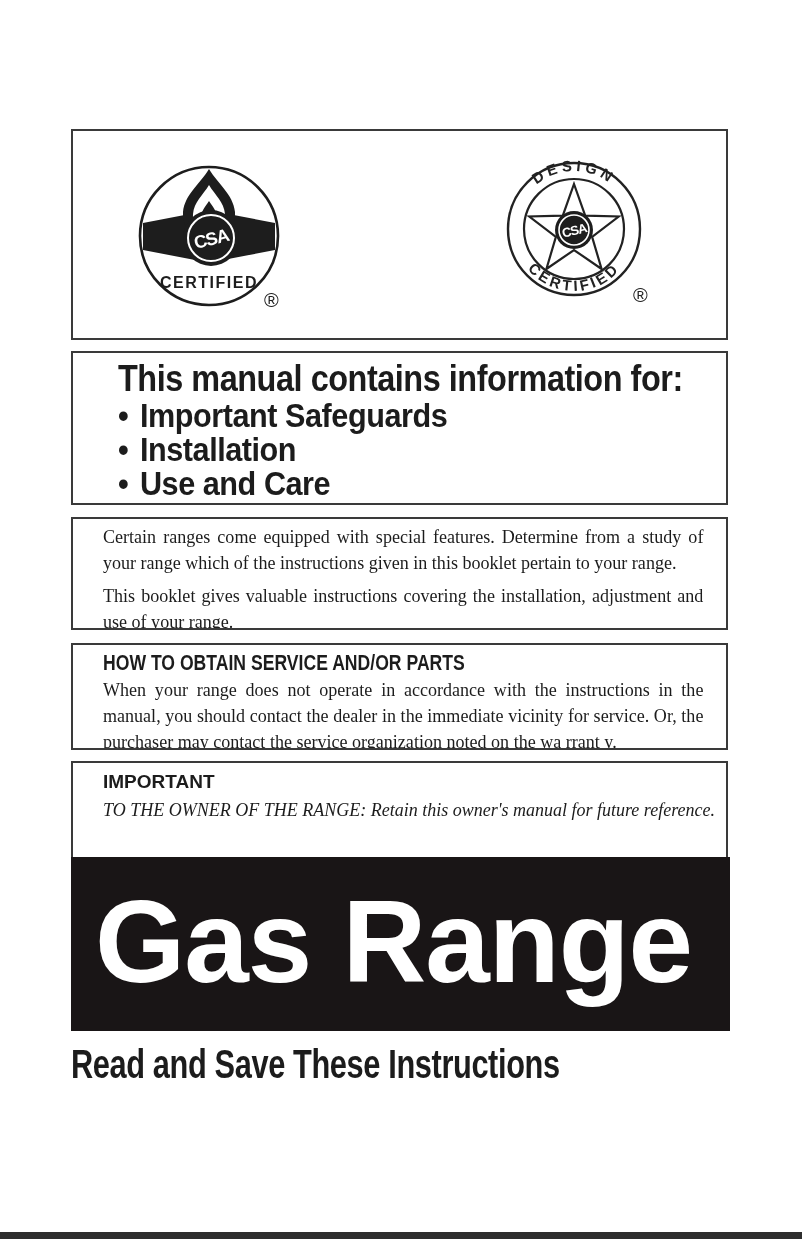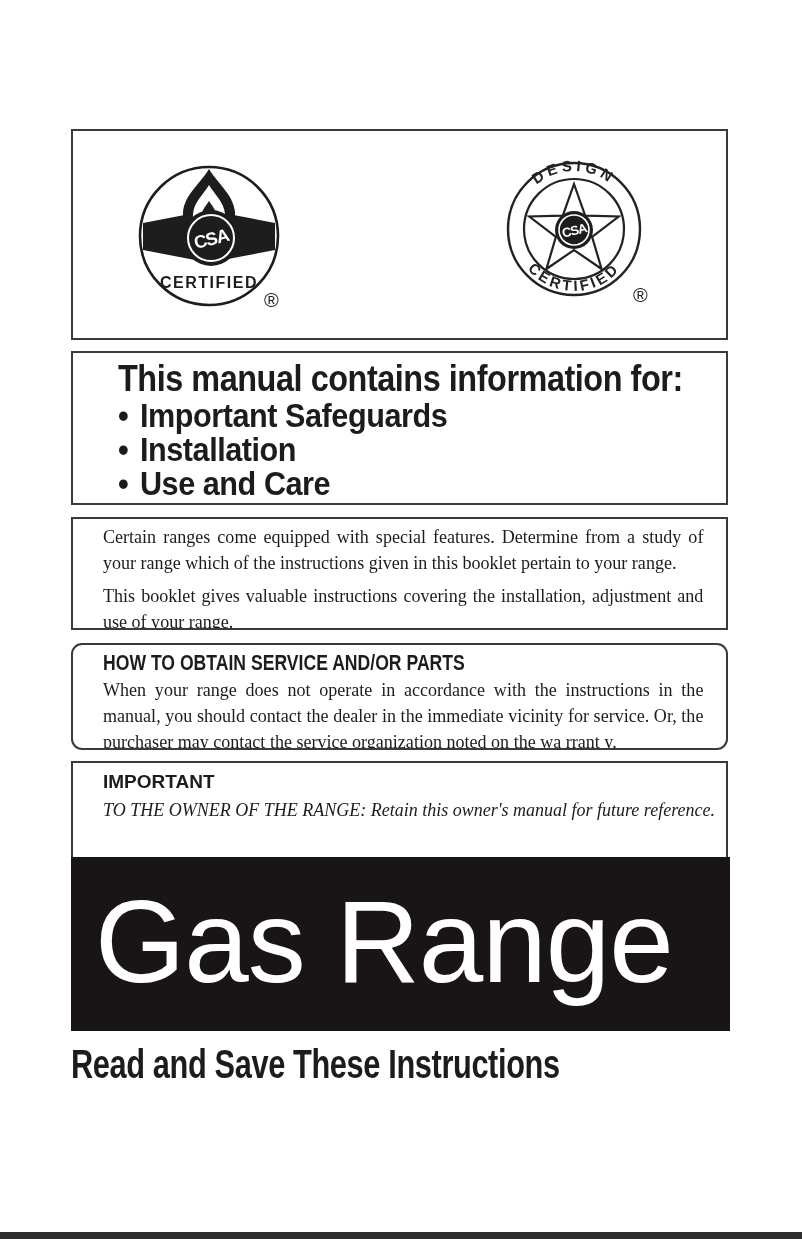--- a/index.html
+++ b/index.html
@@ -2,41 +2,41 @@
 <html><head>
 <meta charset="utf-8">
 <style>
   html,body{margin:0;padding:0;background:#ffffff;}
   body{width:802px;height:1239px;position:relative;font-family:"Liberation Sans",sans-serif;color:#1c1c1c;}
   .page{position:absolute;inset:0;background:#fff;overflow:hidden;}
   .box{position:absolute;left:71px;width:657px;border:2px solid #3a3a3a;background:#fff;box-sizing:border-box;overflow:hidden;}
   .logos-box{top:129px;height:211px;}
   .manual-box{top:351px;height:154px;padding:7px 0 0 45px;}
   .intro-box{top:517px;height:113px;padding:5px 0 0 30px;}
-  .service-box{top:643px;height:107px;padding:6px 0 0 30px;border-radius:11px;}
+  .service-box{top:643px;height:107px;padding:6px 0 0 30px;}
   .important-box{top:761px;height:100px;padding:8px 8px 0 30px;}
   .logo-svg{position:absolute;}
   .logo-left{left:64px;top:30px;}
   .logo-right{left:428px;top:26px;}
 
   .manual-title{font-size:36px;font-weight:700;line-height:38px;letter-spacing:-0.5px;}
   .bullet-line{font-size:34px;font-weight:700;line-height:34px;letter-spacing:-0.5px;}
   .bullet-glyph{margin-right:13px;}
   .cond90{transform:scaleX(0.90);transform-origin:0 0;width:720px;}
 
   .serif-scale{transform:scaleX(0.95);transform-origin:0 0;width:632px;font-family:"Liberation Serif",serif;}
   .serif-scale p{margin:0;font-size:19px;line-height:26px;text-align:justify;}
   .serif-scale p + p{margin-top:7px;}
 
   .service-heading{font-size:22px;font-weight:700;line-height:24px;transform:scaleX(0.80);transform-origin:0 0;width:760px;margin-bottom:2px;}
   .important-heading{font-size:19px;font-weight:700;line-height:22px;margin-bottom:4px;}
   .important-line{font-family:"Liberation Serif",serif;font-size:18px;line-height:26px;white-space:nowrap;font-style:italic;}
 
   .banner{position:absolute;left:71px;top:857px;width:659px;height:174px;background:#191516;overflow:hidden;}
-  .banner-title{color:#ffffff;font-weight:400;font-size:116px;line-height:170px;padding-left:24px;letter-spacing:-1px;white-space:nowrap;}
+  .banner-title{color:#ffffff;font-weight:700;font-size:116px;line-height:170px;padding-left:24px;letter-spacing:-1px;white-space:nowrap;}
 
   .footer-title{position:absolute;left:71px;top:1041px;font-size:41px;font-weight:700;letter-spacing:-0.5px;transform:scaleX(0.75);transform-origin:0 0;width:720px;white-space:nowrap;}
 
   .bottom-bar{position:absolute;left:0;top:1232px;width:802px;height:7px;background:#2e2e2e;}
 
   svg text{font-family:"Liberation Sans",sans-serif;}
 </style>
 </head>
 <body>
 

